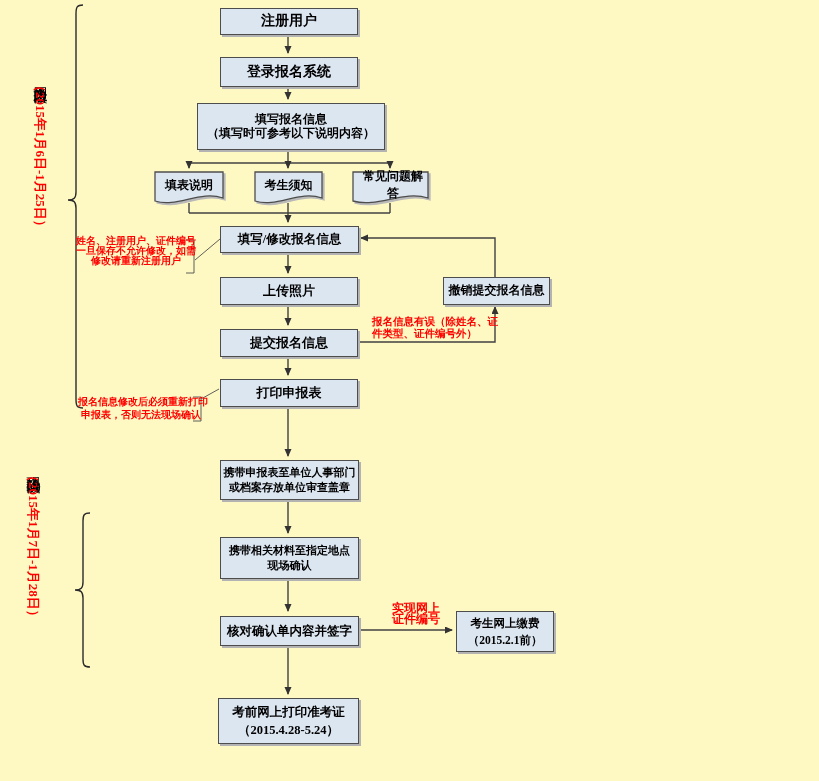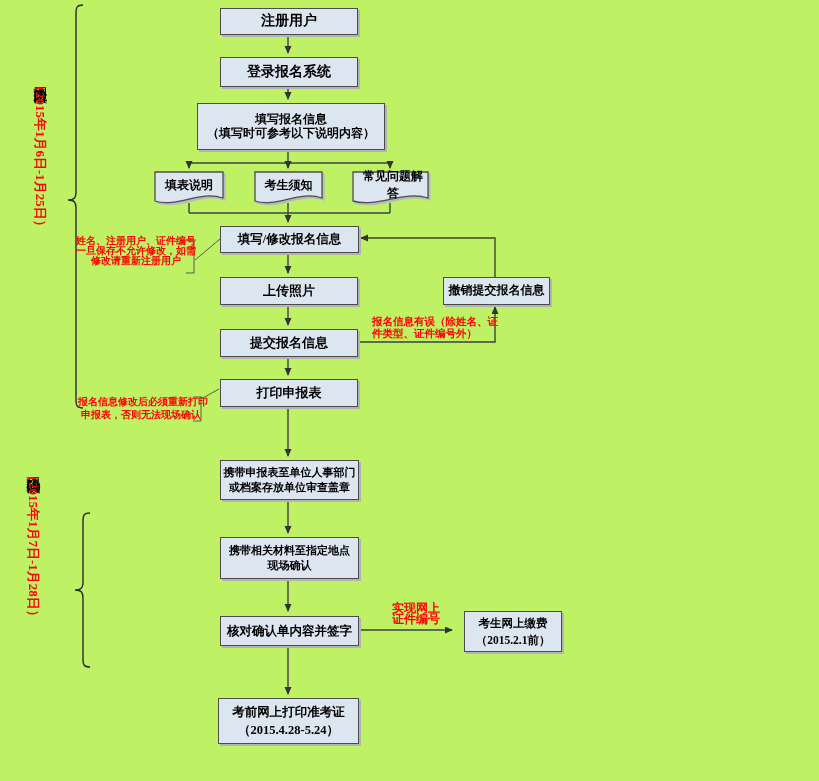--- a/index.html
+++ b/index.html
@@ -1,16 +1,16 @@
 <!DOCTYPE html>
 <html><head>
 <meta charset="utf-8">
 <style>
   html,body{margin:0;padding:0;background:#fff;}
-  .canvas{position:relative;width:819px;height:781px;background:#bef264;overflow:hidden;
+  .canvas{position:relative;width:819px;height:781px;background:#fef9c3;overflow:hidden;
           font-family:"Liberation Serif","DejaVu Serif",serif;}
   svg.layer{position:absolute;left:0;top:0;z-index:1;}
   .node{position:absolute;z-index:2;background:#dce6f1;border:1.4px solid #4d4d4d;
         box-shadow:2px 2px 0 #b3b3b3;display:flex;flex-direction:column;
         align-items:center;justify-content:center;text-align:center;
         color:#000;font-weight:bold;line-height:1.15;}
   .node span{display:block;white-space:nowrap;}
   .doc-label{position:absolute;z-index:2;display:flex;align-items:center;justify-content:center;
         font-weight:bold;color:#000;text-align:center;}
   .ann{position:absolute;z-index:2;color:#ff0000;font-weight:bold;}
@@ -125,21 +125,21 @@
 
   <div class="node" style="left:220px;top:460px;width:137px;height:38px;font-size:11px;line-height:1.35;">
     <span>携带申报表至单位人事部门</span>
     <span>或档案存放单位审查盖章</span>
   </div>
 
   <div class="node" style="left:220px;top:616px;width:137px;height:28px;font-size:12.5px;">
     <span>核对确认单内容并签字</span>
   </div>
 
-  <div class="node" style="left:456px;top:611px;width:96px;height:39px;font-size:11.5px;line-height:1.4;margin-left:8px;">
+  <div class="node" style="left:456px;top:611px;width:96px;height:39px;font-size:11.5px;line-height:1.4;">
     <span>考生网上缴费</span>
     <span>（2015.2.1前）</span>
   </div>
 
   <div class="node" style="left:218px;top:698px;width:139px;height:44px;font-size:12.5px;line-height:1.45;">
     <span>考前网上打印准考证</span>
     <span>（2015.4.28-5.24）</span>
   </div>
 
   <div class="ann center" style="left:76px;top:236px;width:120px;font-size:10px;line-height:10px;">

